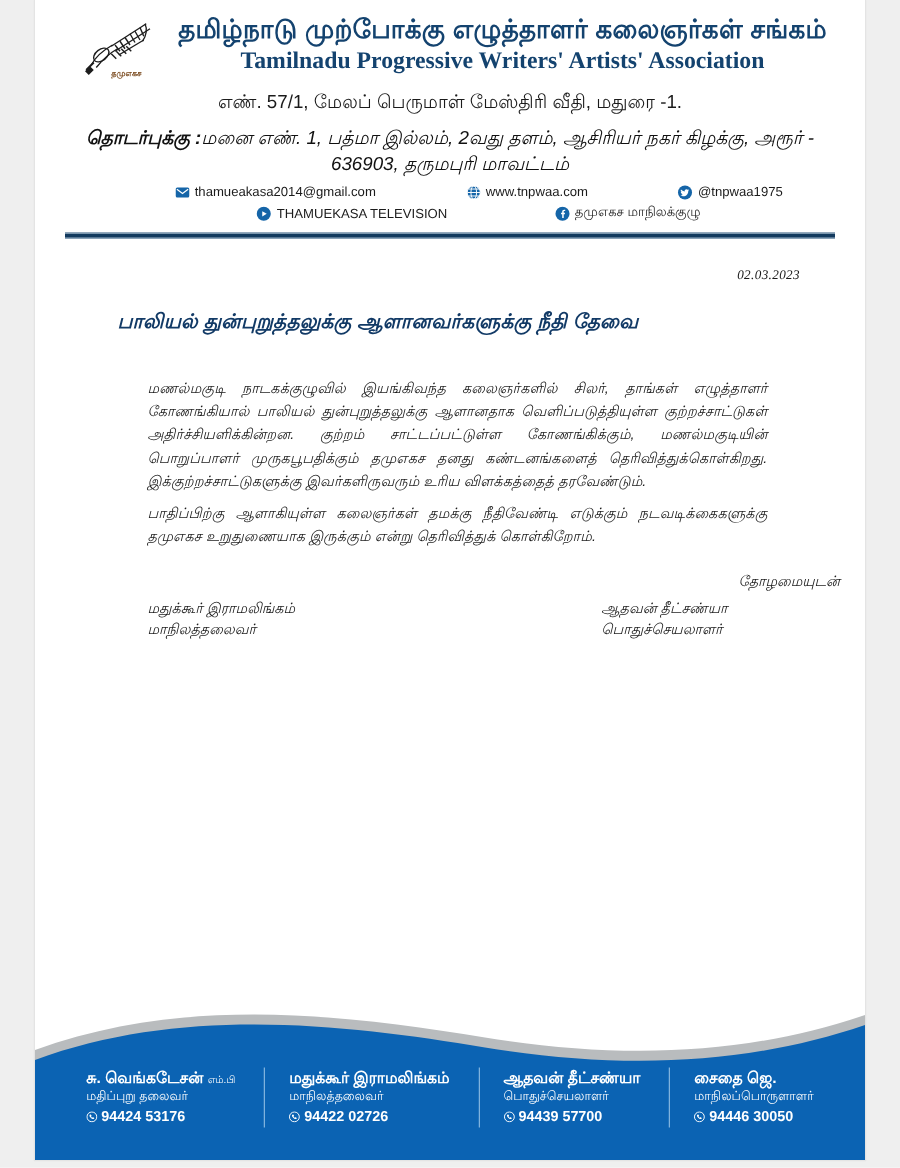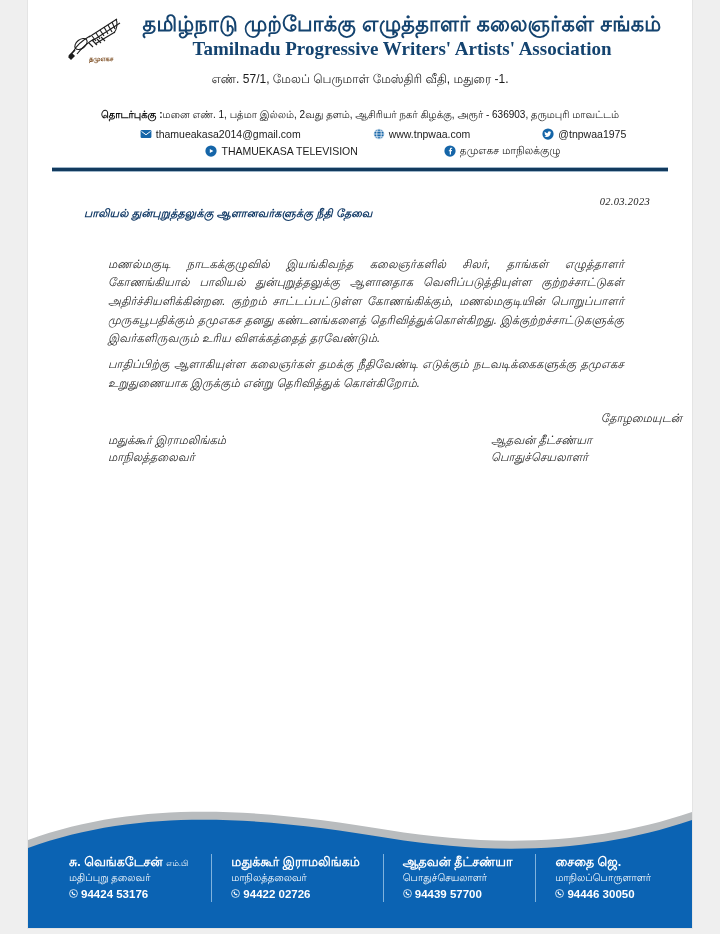--- a/index.html
+++ b/index.html
@@ -54,31 +54,32 @@
   .org-en {
     font-family: "Liberation Serif", serif;
     font-size: 19px;
     font-weight: bold;
     color: #14436f;
     line-height: 1.3;
     margin-top: 1px;
     white-space: nowrap;
   }
   .addr1 {
-    font-size: 12px;
+    font-size: 15px;
     color: #1b1b1b;
     margin-top: 7px;
     line-height: 1.4;
   }
   .addr2 {
-    font-size: 10px;
+    font-size: 15px;
     color: #111;
     font-weight: bold;
-    margin-top: 20px;
+    margin-top: 8px;
     line-height: 1.4;
+    font-style: italic;
   }
   .addr2 .norm { font-weight: normal; }
 
   .contact-row {
     display: flex;
     justify-content: center;
     align-items: center;
     gap: 26px;
     margin-top: 6px;
     font-size: 10.5px;
@@ -91,34 +92,35 @@
 
   .rule {
     height: 3px;
     background: #123a5e;
     margin: 9px 10px 0 10px;
     border-top: 1px solid #9fb6c9;
     border-bottom: 1px solid #9fb6c9;
   }
 
   
-  .sheet { padding: 0 10px; position: relative; }
+  .sheet { padding: 0 20px; position: relative; }
   .date {
     text-align: right;
     font-family: "Liberation Serif", serif;
     font-style: italic;
     font-size: 10.5px;
     color: #1a1a1a;
     margin-top: 20px;
     padding-right: 32px;
     letter-spacing: .3px;
   }
   .subject {
+    margin-top: 22px;
     padding-left: 46px;
-    font-size: 11px;
+    font-size: 16px;
     font-style: italic;
     font-weight: bold;
     color: #123a66;
     letter-spacing: .2px;
   }
   .para {
     margin: 0 58px 0 70px;
     font-size: 11.5px;
     line-height: 1.62;
     color: #1c1c1c;

